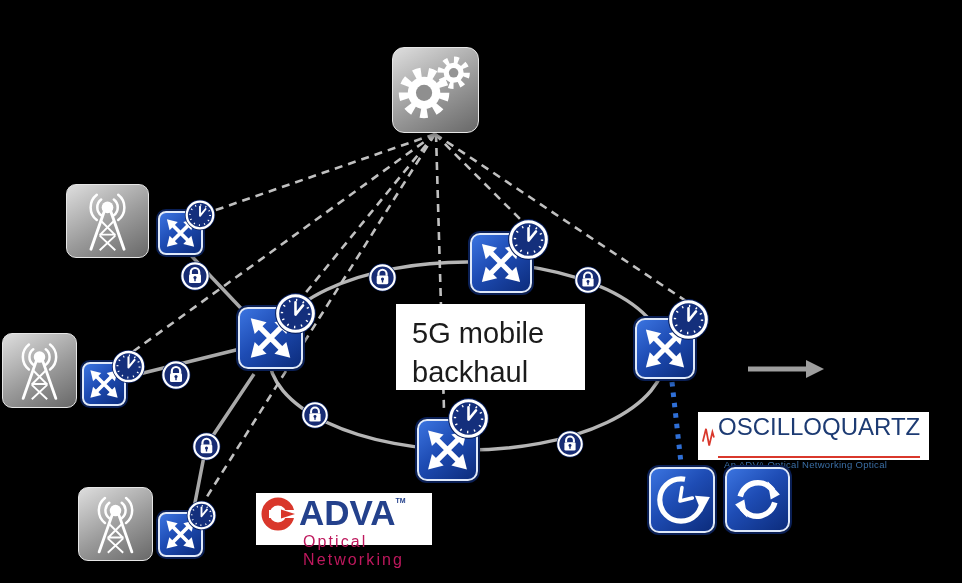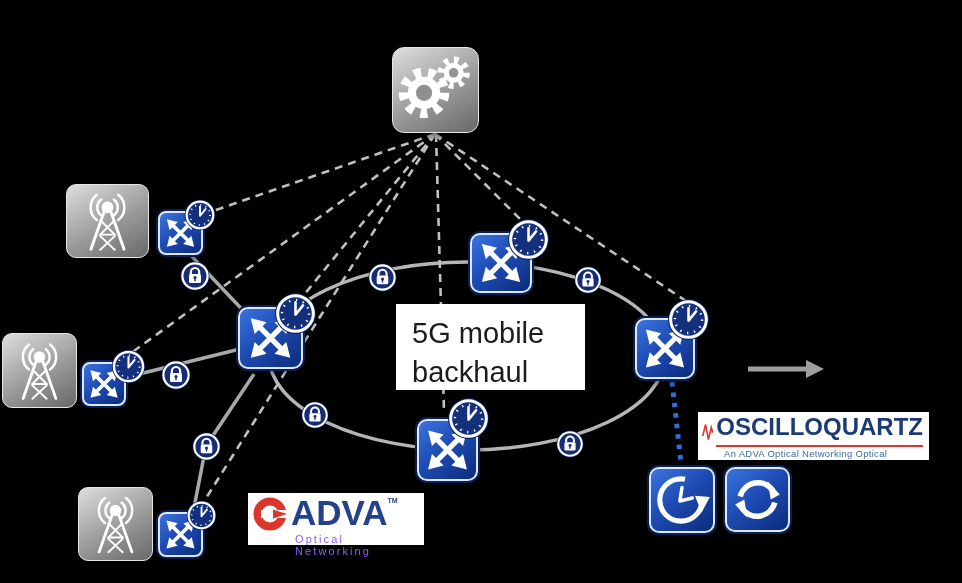--- a/index.html
+++ b/index.html
@@ -21,26 +21,26 @@
   .lockw{border-radius:50%;}
   
   .label-box{background:#ffffff;color:#1b1b1b;font-size:29px;line-height:39px;
              padding:10px 0 0 16px;box-sizing:border-box;}
   
   .adva-box{background:#ffffff;box-sizing:border-box;padding:3px 6px 2px 5px;}
   .adva-row{display:flex;align-items:flex-start;}
   .adva-brand{font-size:35px;font-weight:800;color:#24418c;letter-spacing:0px;
               line-height:33px;margin-left:2px;}
   .adva-tm{font-size:7px;font-weight:700;color:#24418c;margin-top:1px;}
-  .adva-tagline{font-size:11px;color:#8b5cf6;letter-spacing:2.1px;margin:1px 0 0 42px;}
+  .adva-tagline{font-size:16px;color:#be185d;letter-spacing:2.1px;margin:1px 0 0 42px;}
   
   .osq-box{background:#ffffff;box-sizing:border-box;padding:2px 6px 2px 4px;}
   .osq-row{display:flex;align-items:center;}
-  .osq-brand{font-size:24px;font-weight:700;color:#1d3b73;letter-spacing:0px;
-             line-height:26px;border-bottom:2.5px solid #d9372b;padding-bottom:5px;}
+  .osq-brand{font-size:24px;font-weight:400;color:#1d3b73;letter-spacing:0px;
+             line-height:26px;border-bottom:2.5px solid #d9372b;padding-bottom:16px;}
   .osq-tagline{font-size:9.5px;color:#3a6ea5;margin:1px 0 0 22px;letter-spacing:.3px;}
 </style>
 </head>
 <body>
 
 <div id="stage">
 
   <svg class="abs" style="left:0;top:0" width="962" height="583" viewBox="0 0 962 583">
 
     <ellipse cx="467" cy="312" rx="198" ry="94" fill="none" stroke="#b5b5b5" stroke-width="3.5"></ellipse>
@@ -298,21 +298,21 @@
         <rect x="9" y="13" width="12" height="9" rx="1.5" fill="#fff"></rect>
         <circle cx="15" cy="16.6" r="1.6" fill="#172c74"></circle>
         <rect x="14.3" y="17.2" width="1.4" height="3" fill="#172c74"></rect>
       </svg>
   </div>
 
   <div class="abs label-box" style="left:396px;top:260px;width:189px;height:86px">
     <div style="width:165px">5G mobile backhaul</div>
   </div>
 
-  <div class="abs adva-box" style="left:248px;top:449px;width:176px;height:52px">
+  <div class="abs adva-box" style="left:256px;top:449px;width:176px;height:52px">
     <div class="adva-row">
       <svg width="36" height="36" viewBox="0 0 36 36">
         <circle cx="17" cy="18" r="12.5" fill="none" stroke="#d9372b" stroke-width="8"></circle>
         <rect x="8" y="14" width="28" height="8" fill="#ffffff"></rect>
         <polygon points="20,13.5 34,18 20,22.5" fill="#d9372b"></polygon>
       </svg>
       <span class="adva-brand">ADVA</span>
       <span class="adva-tm">TM</span>
     </div>
     <div class="adva-tagline">Optical Networking</div>

